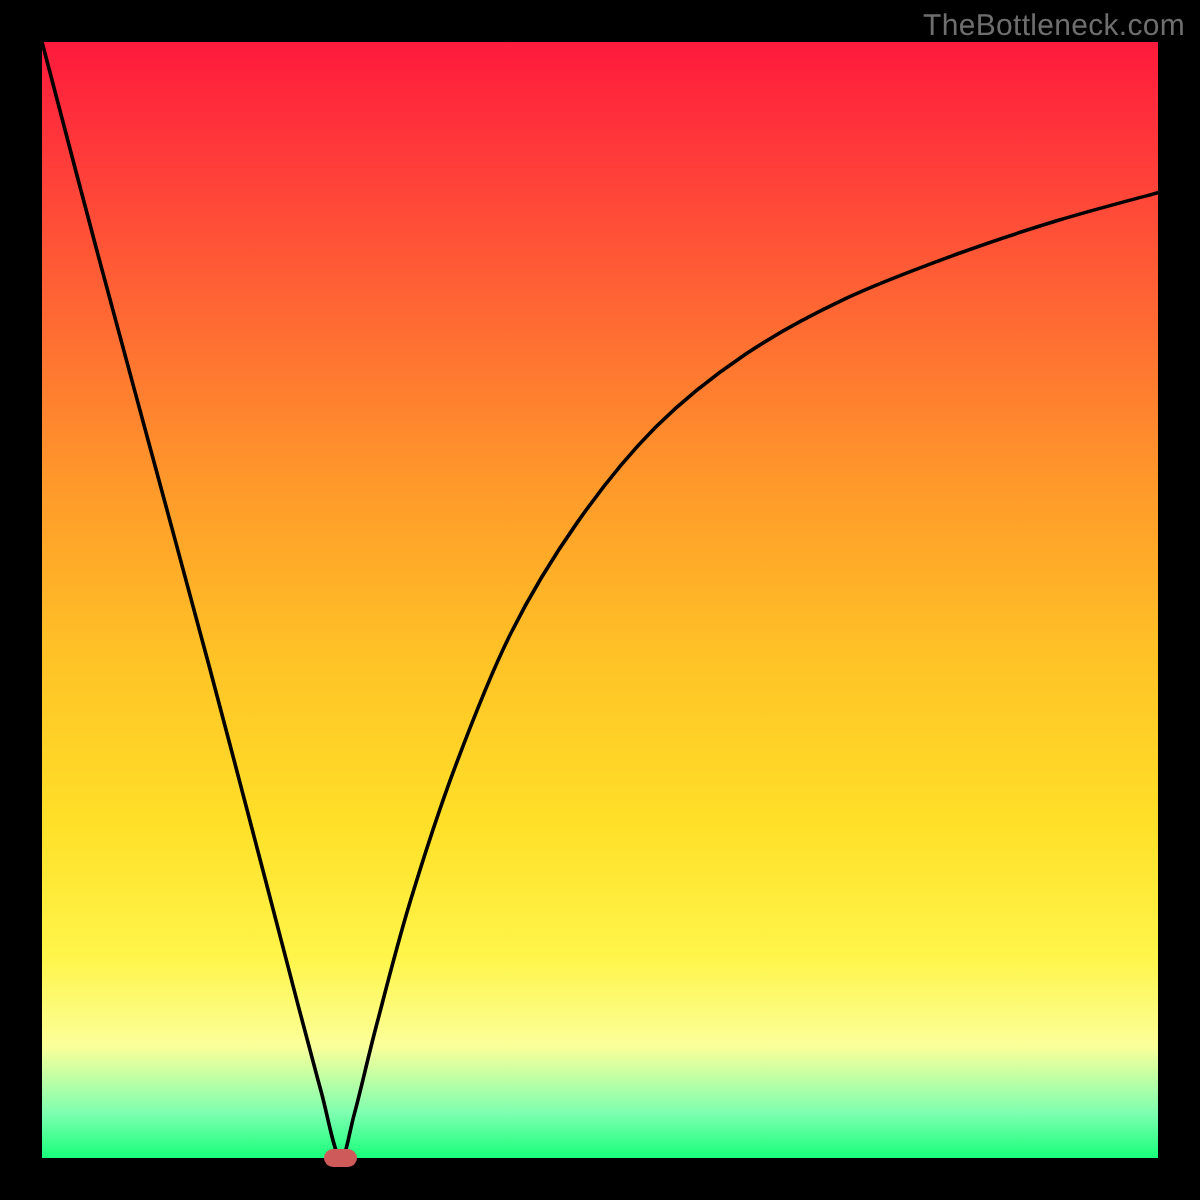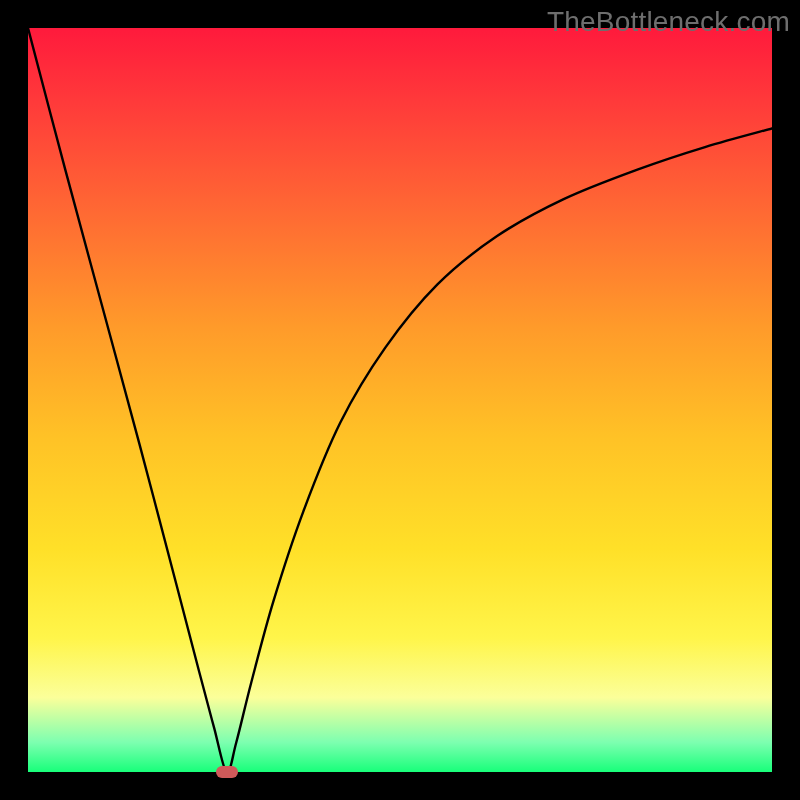--- a/index.html
+++ b/index.html
@@ -36,21 +36,21 @@
       #fbff9a 90%,
       #7dffb0 96%,
       #18ff7a 100%
     );
   }
   .watermark {
     position: absolute;
     top: 6px;
     right: 10px;
     color: #6e6e6e;
-    font-size: 28px;
+    font-size: 20px;
     font-weight: 500;
     letter-spacing: 0.2px;
     user-select: none;
     text-align: right;
   }
   svg.curve {
     position: absolute;
     left: 0;
     top: 0;
     width: 744px;

